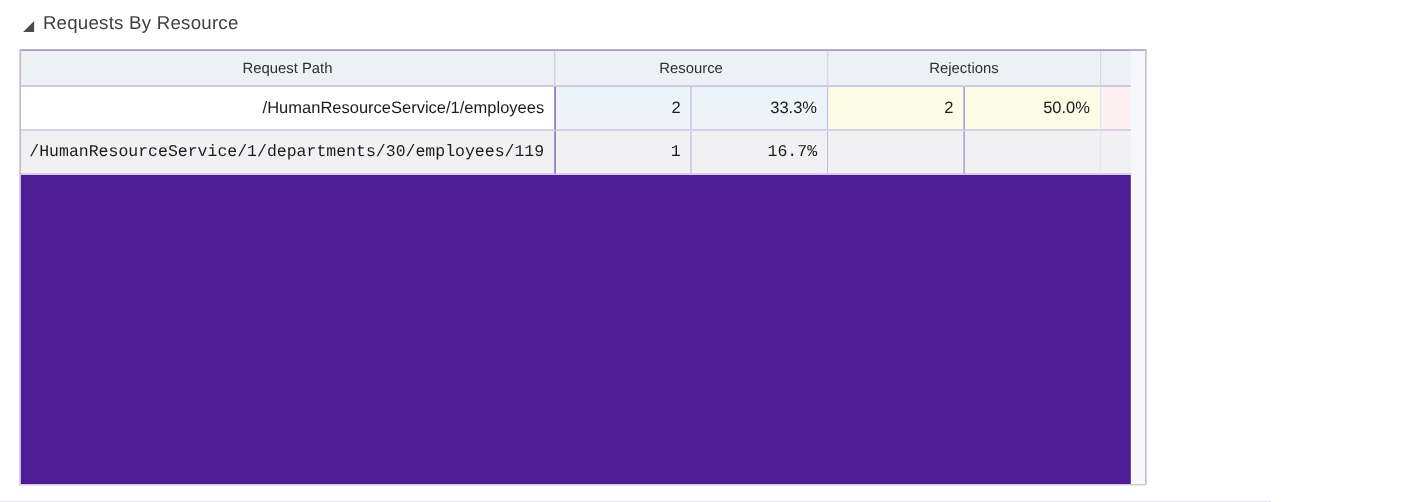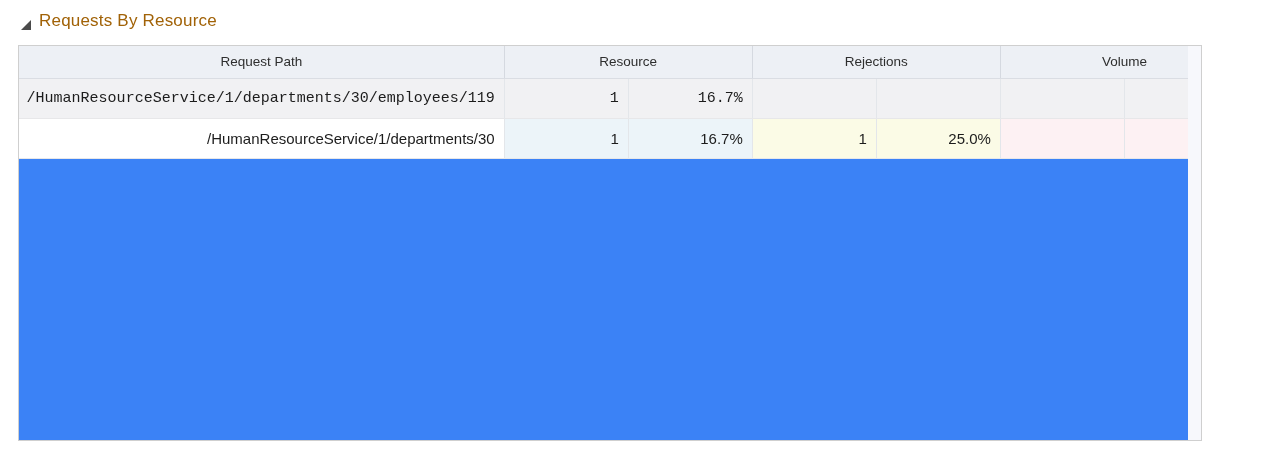--- a/index.html
+++ b/index.html
@@ -18,29 +18,29 @@
     gap: 7px;
   }
   .collapse-icon {
     width: 12px; height: 12px;
     display: inline-block;
     margin-top: 3px;
     cursor: pointer;
   }
   .panel-title {
     font-size: 17px;
-    color: #a16207;
+    color: #404040;
     letter-spacing: 0.2px;
   }
   .panel {
     position: absolute;
     left: 18px; top: 45px;
-    width: 1184px; height: 396px;
+    width: 1024px; height: 396px;
     border: 1px solid #cfcfcf;
-    background: #3b82f6;
+    background: #4c1d95;
     overflow: hidden;
   }
   table {
     border-collapse: collapse;
     table-layout: fixed;
     width: 1230px;
   }
   col.c-path-w { width: 485px; }
   col.c-num-w  { width: 124px; }
   thead th {
@@ -104,34 +104,34 @@
     </colgroup>
     <thead>
       <tr class="group-row">
         <th>Request Path</th>
         <th colspan="2">Resource</th>
         <th colspan="2">Rejections</th>
         <th colspan="2">Volume</th>
       </tr>
     </thead>
     <tbody>
+      <tr class="row-a">
+        <td class="c-path">/HumanResourceService/1/employees</td>
+        <td class="c-req">2</td>
+        <td class="c-req">33.3%</td>
+        <td class="c-rej">2</td>
+        <td class="c-rej">50.0%</td>
+        <td class="c-err"></td>
+        <td class="c-err"></td>
+      </tr>
       <tr class="row-b">
         <td class="c-path">/HumanResourceService/1/departments/30/employees/119</td>
         <td class="c-req">1</td>
         <td class="c-req">16.7%</td>
         <td class="c-rej"></td>
         <td class="c-rej"></td>
         <td class="c-err"></td>
         <td class="c-err"></td>
       </tr>
-      <tr class="row-a">
-        <td class="c-path">/HumanResourceService/1/departments/30</td>
-        <td class="c-req">1</td>
-        <td class="c-req">16.7%</td>
-        <td class="c-rej">1</td>
-        <td class="c-rej">25.0%</td>
-        <td class="c-err"></td>
-        <td class="c-err"></td>
-      </tr>
     </tbody>
   </table>
   <div class="scroll-gutter"></div>
 </div>
 
 </body></html>

